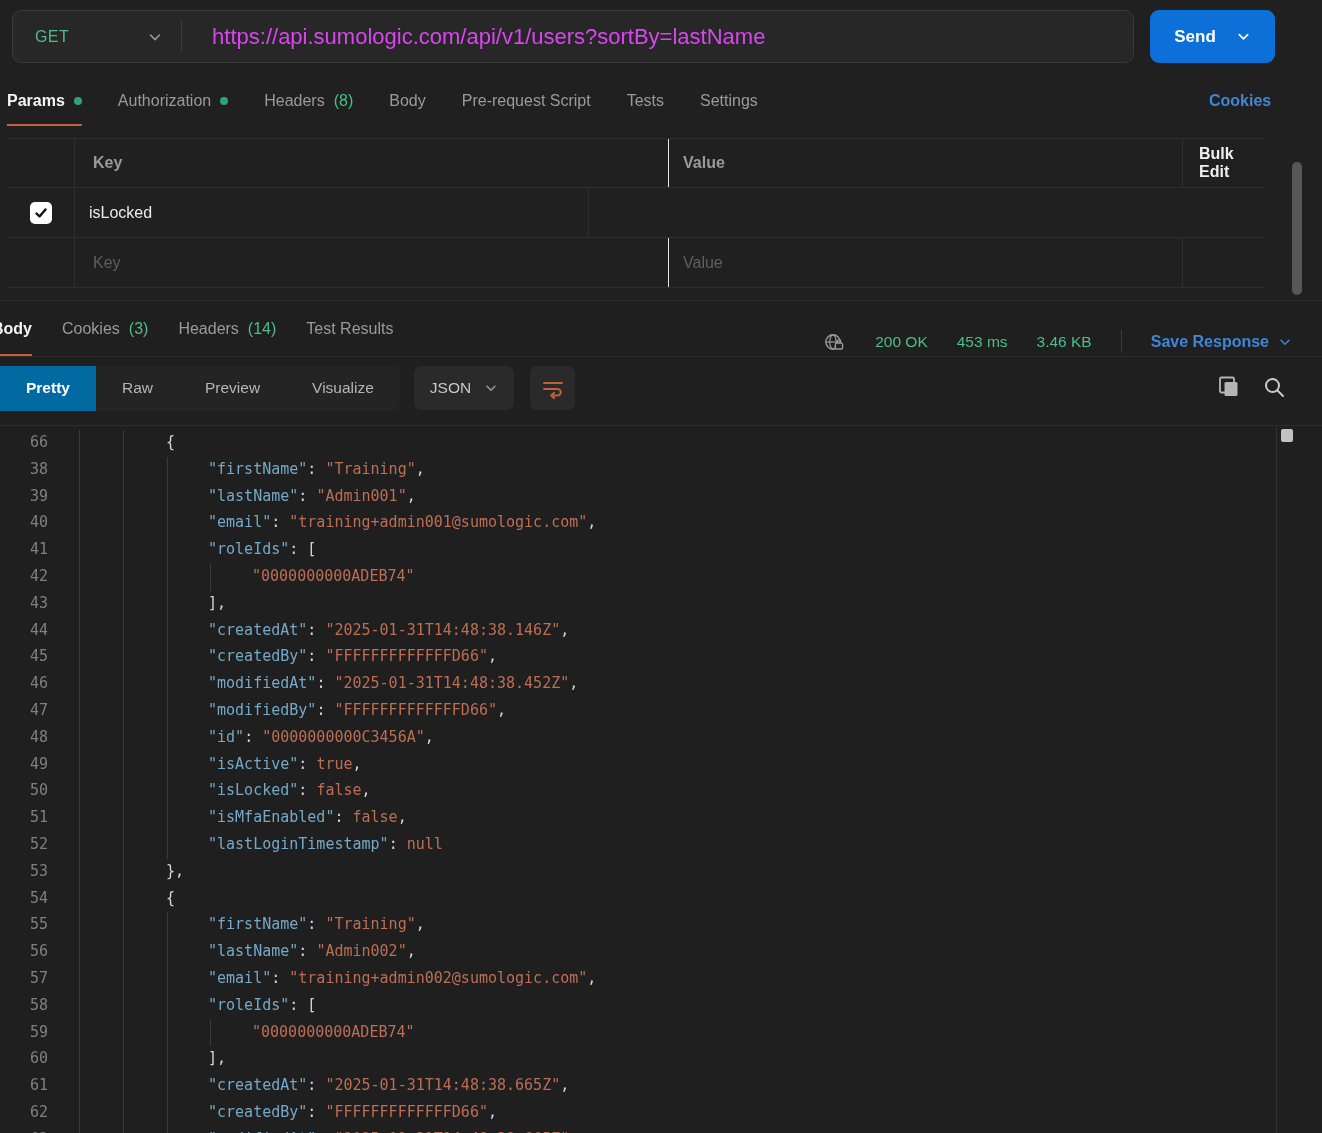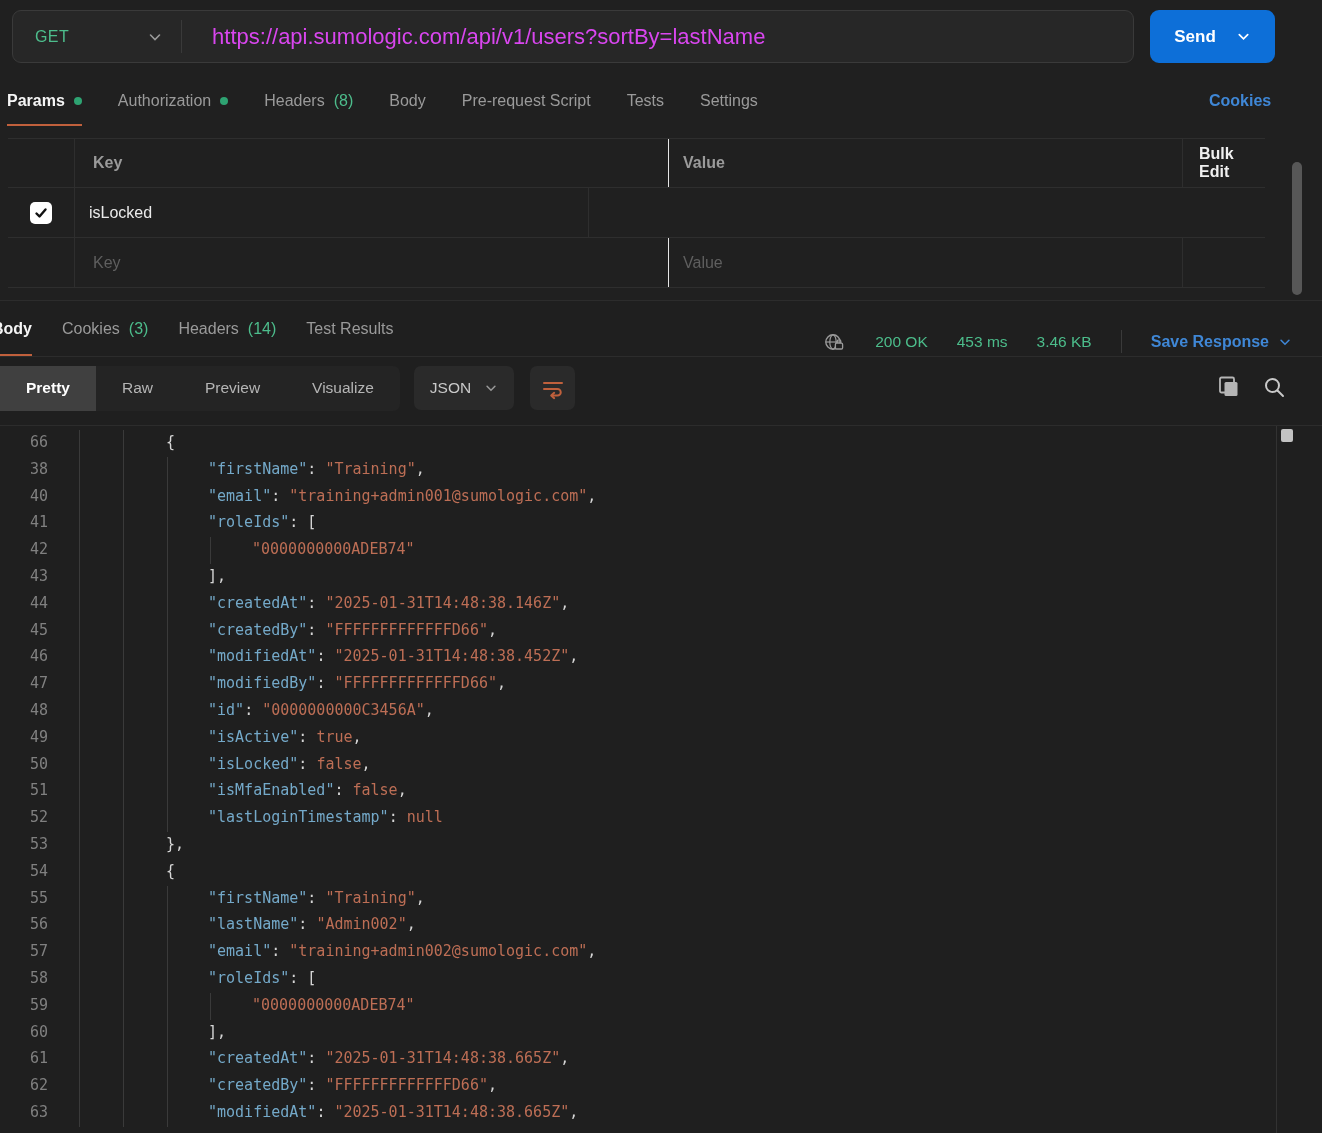--- a/index.html
+++ b/index.html
@@ -62,21 +62,21 @@
   .meta-div { width:1px; height:23px; background:#3a3a3a; }
   .save { color:#3f87d6; font-weight:600; font-size:16px; display:flex;
     align-items:center; gap:9px; cursor:pointer; }
 
   
   .viewbar { position:absolute; left:0; top:64px; right:0; height:46px;
     display:flex; align-items:center; }
   .seg { display:flex; background:#242424; border-radius:0 7px 7px 0; overflow:hidden; height:45px; }
   .seg .vt { padding:0 26px; display:flex; align-items:center; font-size:15.5px;
     color:#b5b5b5; cursor:pointer; }
-  .seg .vt.active { background:#404040; color:#fff; font-weight:600; }
+  .seg .vt.active { background:#0369a1; color:#fff; font-weight:600; }
   .jsondd { margin-left:14px; height:44px; background:#2a2a2a; border-radius:7px;
     display:flex; align-items:center; gap:13px; padding:0 16px; color:#c9c9c9;
     font-size:15.5px; cursor:pointer; }
   .wrapbtn { margin-left:16px; width:45px; height:44px; background:#2a2a2a;
     border-radius:7px; display:flex; align-items:center; justify-content:center; cursor:pointer; }
   .viewicons { position:absolute; right:36px; top:9px; display:flex; gap:21px;
     align-items:center; }
 
   
   .codearea { position:absolute; left:0; top:124px; right:0; bottom:0;
@@ -254,20 +254,27 @@
           <span class="ct" style="left: 166px;"><span class="w">{</span></span>
         </div>
         <div class="cl">
           <span class="ln">38</span>
           <span class="guide" style="left: 79px;"></span>
           <span class="guide" style="left: 123px;"></span>
           <span class="guide" style="left: 167px;"></span>
           <span class="ct" style="left: 208px;"><span class="k">"firstName"</span><span class="w">: </span><span class="s">"Training"</span><span class="w">,</span></span>
         </div>
         <div class="cl">
+          <span class="ln">39</span>
+          <span class="guide" style="left: 79px;"></span>
+          <span class="guide" style="left: 123px;"></span>
+          <span class="guide" style="left: 167px;"></span>
+          <span class="ct" style="left: 208px;"><span class="k">"lastName"</span><span class="w">: </span><span class="s">"Admin001"</span><span class="w">,</span></span>
+        </div>
+        <div class="cl">
           <span class="ln">40</span>
           <span class="guide" style="left: 79px;"></span>
           <span class="guide" style="left: 123px;"></span>
           <span class="guide" style="left: 167px;"></span>
           <span class="ct" style="left: 208px;"><span class="k">"email"</span><span class="w">: </span><span class="s">"training+admin001@sumologic.com"</span><span class="w">,</span></span>
         </div>
         <div class="cl">
           <span class="ln">41</span>
           <span class="guide" style="left: 79px;"></span>
           <span class="guide" style="left: 123px;"></span>

